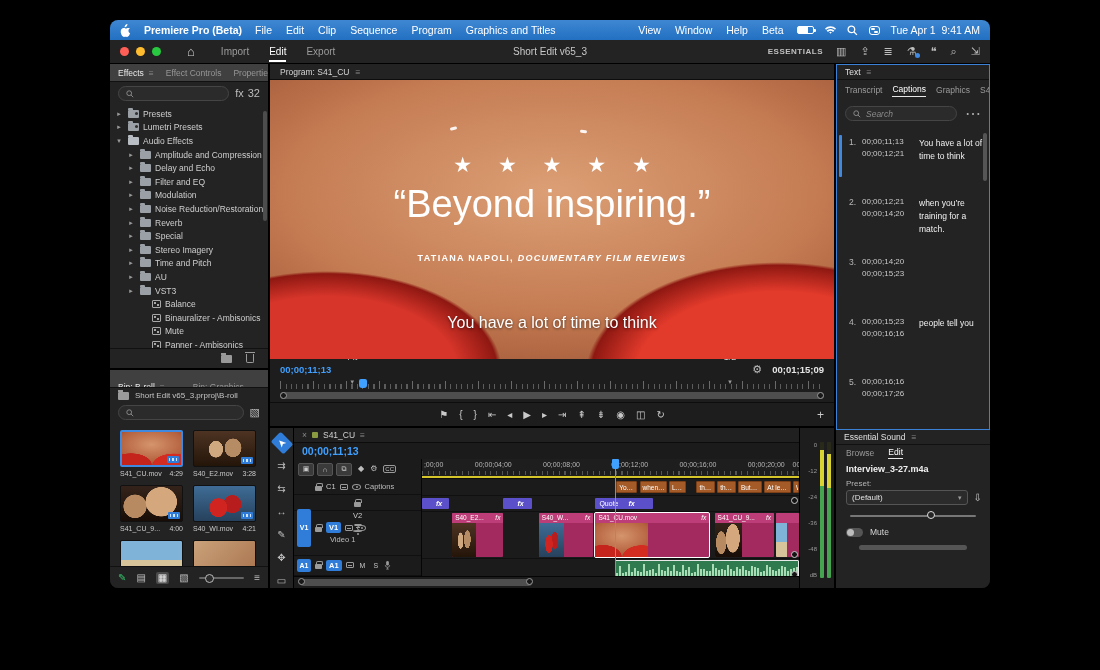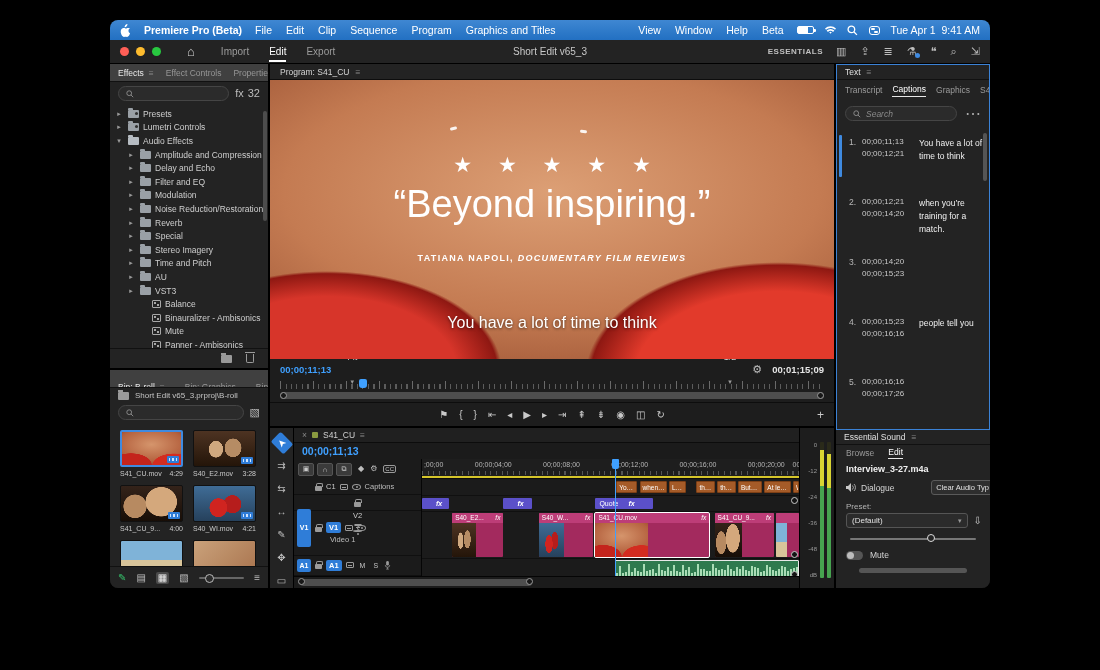--- a/index.html
+++ b/index.html
@@ -329,21 +329,21 @@
           </div>
           <div class="tree" style="position: relative;">
                 <div class="tree-row" style="padding-left: 4px;">
                   <span class="chev">▸</span>
                   <span class="tico ico-bin"></span>
                   <span class="tlabel">Presets</span>
                 </div>
                 <div class="tree-row" style="padding-left: 4px;">
                   <span class="chev">▸</span>
                   <span class="tico ico-bin"></span>
-                  <span class="tlabel">Lumetri Controls</span>
+                  <span class="tlabel">Lumetri Presets</span>
                 </div>
                 <div class="tree-row" style="padding-left: 4px;">
                   <span class="chev">▾</span>
                   <span class="tico ico-folder-open"></span>
                   <span class="tlabel">Audio Effects</span>
                 </div>
                 <div class="tree-row" style="padding-left: 16px;">
                   <span class="chev">▸</span>
                   <span class="tico ico-folder"></span>
                   <span class="tlabel">Amplitude and Compression</span>
@@ -422,21 +422,21 @@
               </div>
 
           <div class="panel-bottom">
             <span class="ico-folder2"></span>
             <span class="ico-trash"></span>
           </div>
         </div>
 
         <div class="bin">
           <div class="ptabs">
-            <span style="display:flex;gap:20px;margin-top:16px;">
+            <span style="display:flex;gap:28px;margin-top:16px;">
                   <span class="ptab active">
                     <span class="plabel">Bin: B-roll</span>
                     <span class="ham">≡</span>
                   </span>
                   <span class="ptab">
                     <span class="plabel">Bin: Graphics</span>
                   </span>
                   <span class="ptab">
                     <span class="plabel">Bin: Au</span>
                   </span>
@@ -907,30 +907,20 @@
         <div class="esound">
           <div class="es-head">
             <span>Essential Sound</span>
             <span style="color:#8a8a8a;">≡</span>
           </div>
           <div class="es-tabs">
             <span class="es-tab">Browse</span>
             <span class="es-tab active">Edit</span>
           </div>
           <div class="es-clip">Interview_3-27.m4a</div>
-          <div class="es-dlg">
-            <span class="spk">
-                  <svg viewBox="0 0 10 9">
-                    <path d="M0 3h2l3-3v9L2 6H0z" fill="#c9c9c9"></path>
-                    <path d="M6.5 2.5a3 3 0 0 1 0 4M8 1a5 5 0 0 1 0 7" stroke="#c9c9c9" stroke-width=".8" fill="none"></path>
-                  </svg>
-                </span>
-            <span>Dialogue</span>
-            <span class="clear-btn">Clear Audio Typ</span>
-          </div>
           <div class="es-preset-label">Preset:</div>
           <div class="es-preset-row">
             <span class="es-dd">
                   <span>(Default)</span>
                   <span class="dd-chev">▾</span>
                 </span>
             <span class="save-ico">⇩</span>
           </div>
           <div class="es-slider">
                 <span class="sknob"></span>

